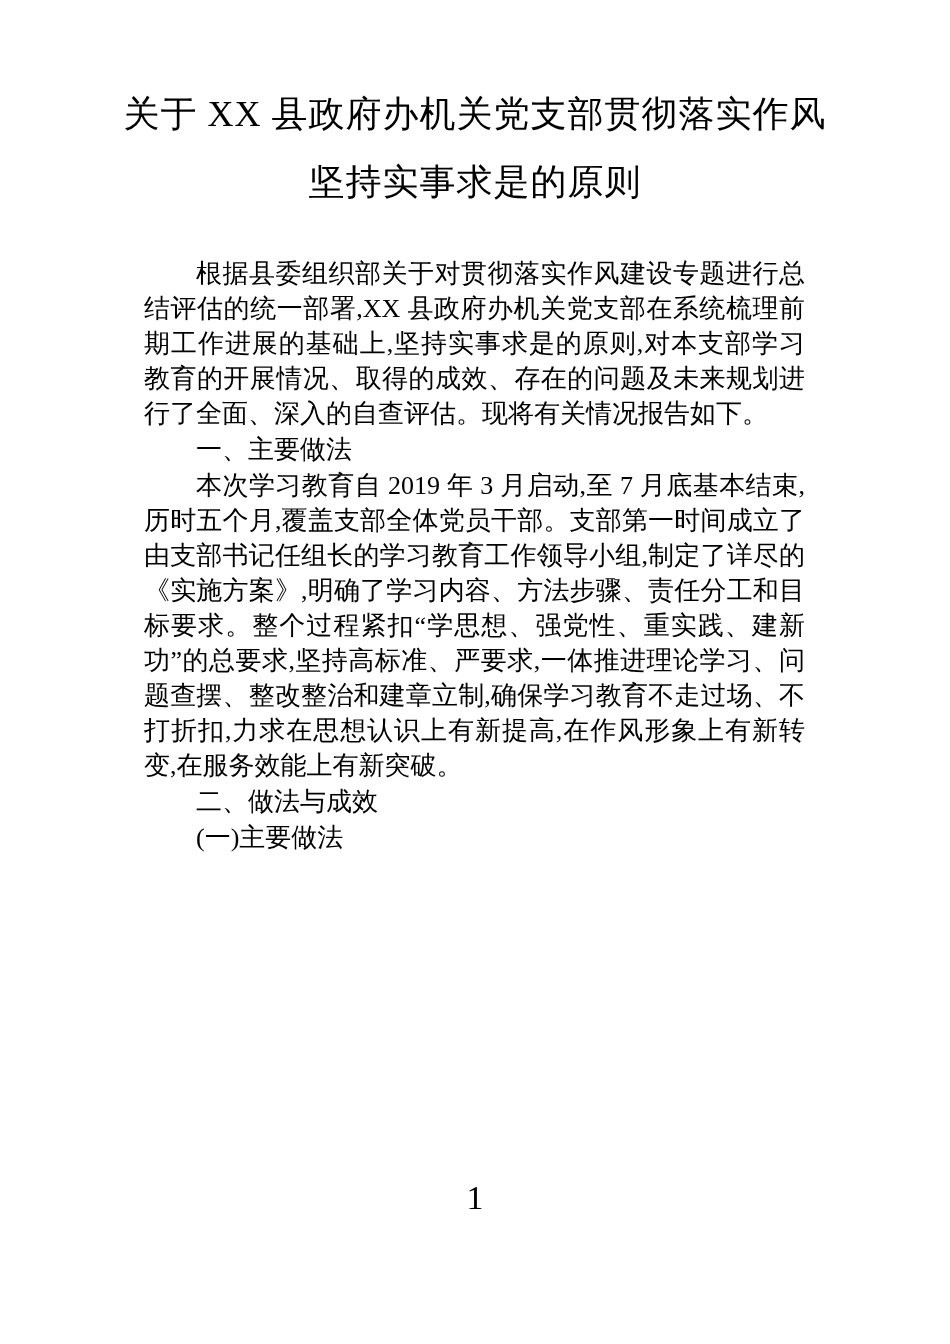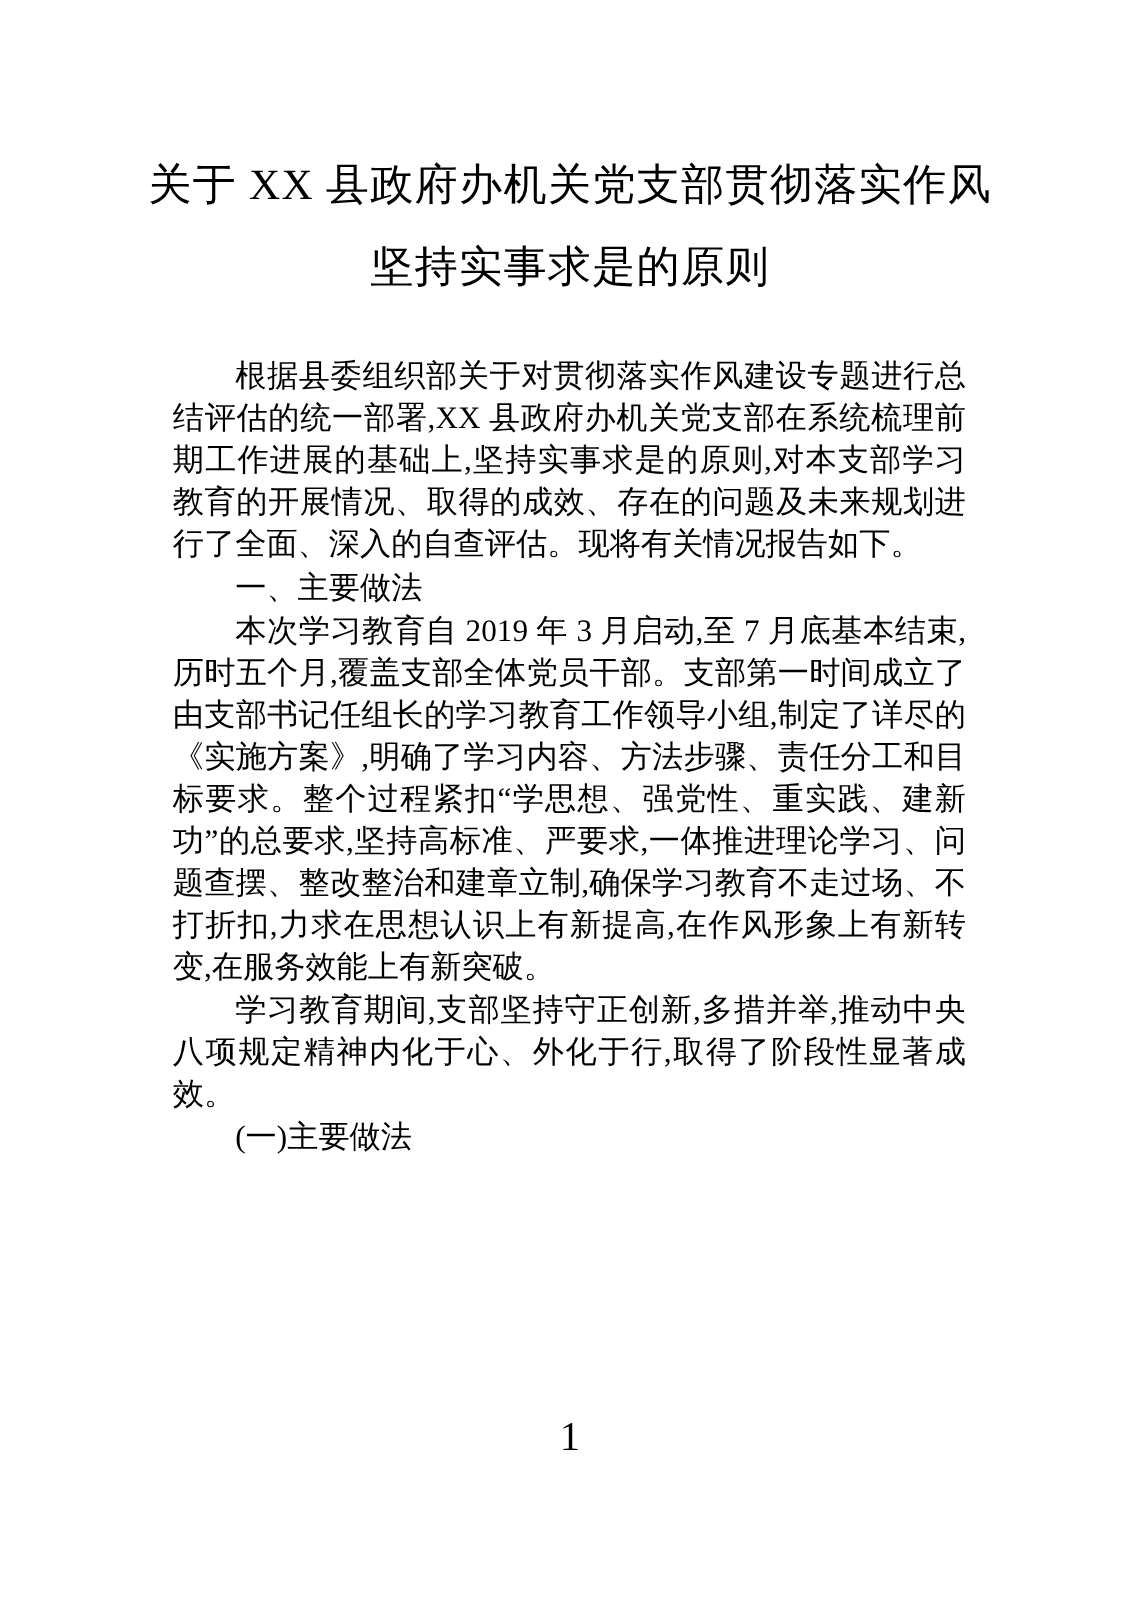--- a/index.html
+++ b/index.html
@@ -8,21 +8,21 @@
     position: relative;
     width: 950px;
     height: 1344px;
     background: #ffffff;
     color: #000000;
     
     font-family: "Liberation Serif", sans-serif;
     overflow: hidden;
   }
   .doc-title {
-    padding-top: 120px;
+    padding-top: 80px;
     text-align: center;
     font-size: 36px;
     line-height: 68px;
     font-weight: normal;
     letter-spacing: 1px;
   }
   .doc-title .title-line { white-space: nowrap; }
   .body-text {
     margin: 40px 0 0 143px;
     width: 663px;
@@ -52,19 +52,19 @@
 
   <div class="doc-title">
     <div class="title-line">关于 XX 县政府办机关党支部贯彻落实作风</div>
     <div class="title-line">坚持实事求是的原则</div>
   </div>
 
   <div class="body-text">
     <p>根据县委组织部关于对贯彻落实作风建设专题进行总结评估的统一部署,XX 县政府办机关党支部在系统梳理前期工作进展的基础上,坚持实事求是的原则,对本支部学习教育的开展情况、取得的成效、存在的问题及未来规划进行了全面、深入的自查评估。现将有关情况报告如下。</p>
     <p>一、主要做法</p>
     <p>本次学习教育自 2019 年 3 月启动,至 7 月底基本结束,历时五个月,覆盖支部全体党员干部。支部第一时间成立了由支部书记任组长的学习教育工作领导小组,制定了详尽的《实施方案》,明确了学习内容、方法步骤、责任分工和目标要求。整个过程紧扣“学思想、强党性、重实践、建新功”的总要求,坚持高标准、严要求,一体推进理论学习、问题查摆、整改整治和建章立制,确保学习教育不走过场、不打折扣,力求在思想认识上有新提高,在作风形象上有新转变,在服务效能上有新突破。</p>
-    <p>学习教育期间,支部坚持守正创新,多措并举,推动中央八项规定精神内化于心、外化于行,取得了阶段性显著成效。</p>
+    <p>二、做法与成效</p>
     <p>(一)主要做法</p>
   </div>
 
   <div class="page-num">1</div>
 
 </div>
 
 </body></html>

